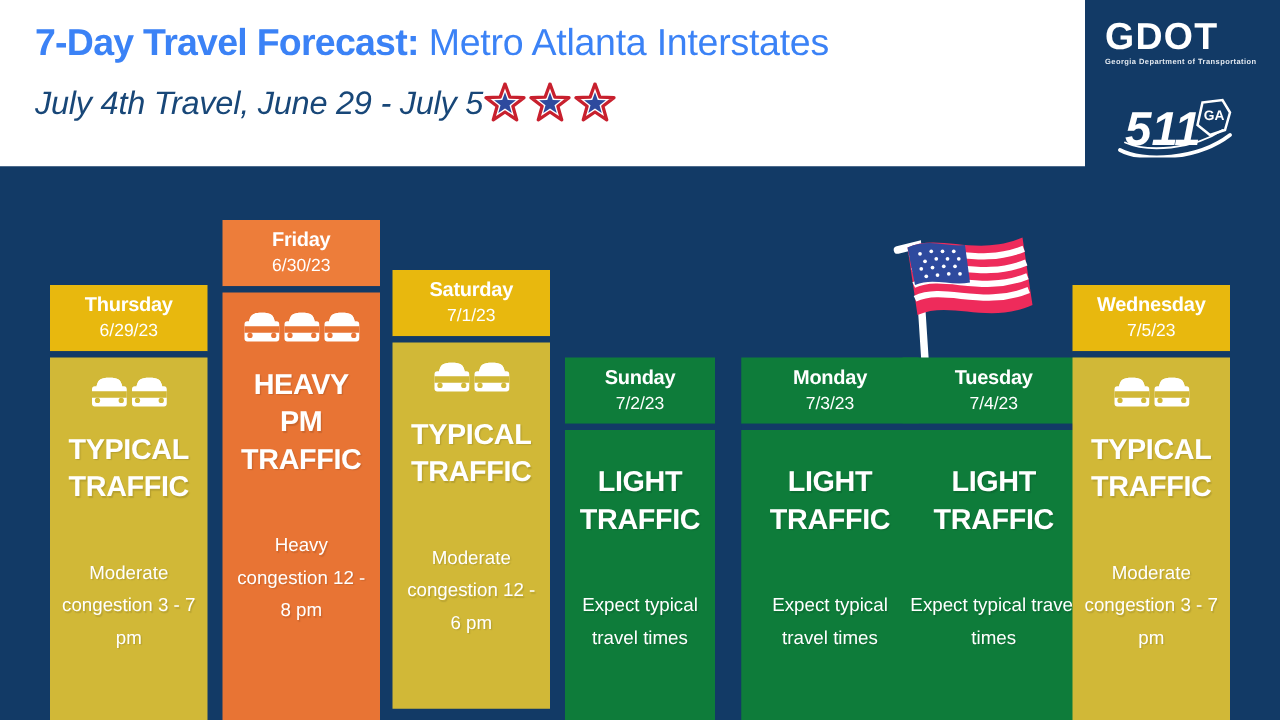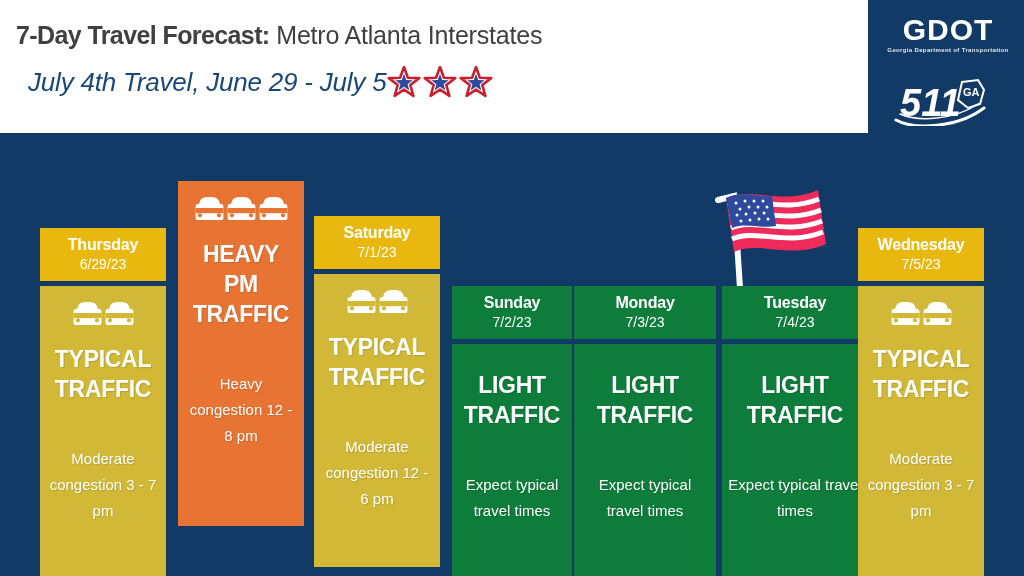--- a/index.html
+++ b/index.html
@@ -18,25 +18,25 @@
 
   
   #header-band {
     position: absolute;
     left: 0; top: 0;
     width: 868px; height: 133px;
     background: #FFFFFF;
   }
   #title-line1 {
     position: absolute;
-    left: 16px; top: 18px;
+    left: 28px; top: 18px;
     white-space: nowrap;
-    font-size: 25px;
+    font-size: 30px;
     line-height: 34px;
-    color: #404040;
+    color: #3b82f6;
     letter-spacing: -0.3px;
   }
   #title-line1 .strong {
     font-weight: 700;
     letter-spacing: -0.6px;
   }
   #title-line1 .light {
     font-weight: 400;
     letter-spacing: -0.2px;
   }
@@ -55,21 +55,20 @@
     letter-spacing: -0.2px;
   }
   .stars { display: flex; align-items: center; gap: 2px; margin-top: 2px; }
   .star-svg { display: block; }
 
   
   #gdot-logo {
     position: absolute;
     left: 884px; top: 14px;
     width: 128px;
-    text-align: center;
   }
   #gdot-wordmark {
     position: relative;
     display: inline-block;
     font-size: 30px;
     font-weight: 700;
     letter-spacing: 1px;
     color: #FFFFFF;
     line-height: 32px;
   }
@@ -252,20 +251,24 @@
               <rect x="0.6" y="13.0" width="27.8" height="5.2" fill="currentColor"></rect>
               <circle cx="5.0" cy="20.3" r="2.1" fill="currentColor"></circle>
               <circle cx="24.0" cy="20.3" r="2.1" fill="currentColor"></circle>
             </svg>
           </div>
           <div class="col-status">TYPICAL TRAFFIC</div>
           <div class="col-detail">Moderate congestion 3 - 7 pm</div>
         </div>
       </div>
       <div class="col theme-orange" style="left: 178px; width: 126px; top: 176px;">
+        <div class="col-head">
+          <div class="col-day">Friday</div>
+          <div class="col-date">6/30/23</div>
+        </div>
         <div class="col-gap"></div>
         <div class="col-body" style="height: 345px;">
           <div class="cars" style="color: rgb(232, 116, 52);">
             <svg width="29" height="30" viewBox="0 0 29 30" class="car-svg">
               <path d="M4.2 9.0 C5.6 3.6 7.4 2.2 14.5 2.2 C21.6 2.2 23.4 3.6 24.8 9.0 L26.2 9.0 C27.6 9.0 28.4 10.0 28.4 11.4 L28.4 23.0 C28.4 24.3 27.5 25.1 26.2 25.1 L2.8 25.1 C1.5 25.1 0.6 24.3 0.6 23.0 L0.6 11.4 C0.6 10.0 1.4 9.0 2.8 9.0 Z" fill="#FFFFFF"></path>
               <path d="M4.2 9.0 C5.6 3.6 7.4 2.2 14.5 2.2 C21.6 2.2 23.4 3.6 24.8 9.0 Z" fill="#FFFFFF"></path>
               <rect x="0.6" y="13.0" width="27.8" height="5.2" fill="currentColor"></rect>
               <circle cx="5.0" cy="20.3" r="2.1" fill="currentColor"></circle>
               <circle cx="24.0" cy="20.3" r="2.1" fill="currentColor"></circle>
             </svg>
@@ -319,21 +322,21 @@
         <div class="col-head">
           <div class="col-day">Sunday</div>
           <div class="col-date">7/2/23</div>
         </div>
         <div class="col-gap"></div>
         <div class="col-body" style="height: 235px;">
           <div class="col-status no-icon">LIGHT TRAFFIC</div>
           <div class="col-detail">Expect typical travel times</div>
         </div>
       </div>
-      <div class="col theme-green" style="left: 574px; width: 142px; top: 286px;">
+      <div class="col theme-green" style="left: 593px; width: 142px; top: 286px;">
         <div class="col-head">
           <div class="col-day">Monday</div>
           <div class="col-date">7/3/23</div>
         </div>
         <div class="col-gap"></div>
         <div class="col-body" style="height: 235px;">
           <div class="col-status no-icon">LIGHT TRAFFIC</div>
           <div class="col-detail">Expect typical travel times</div>
         </div>
       </div>

